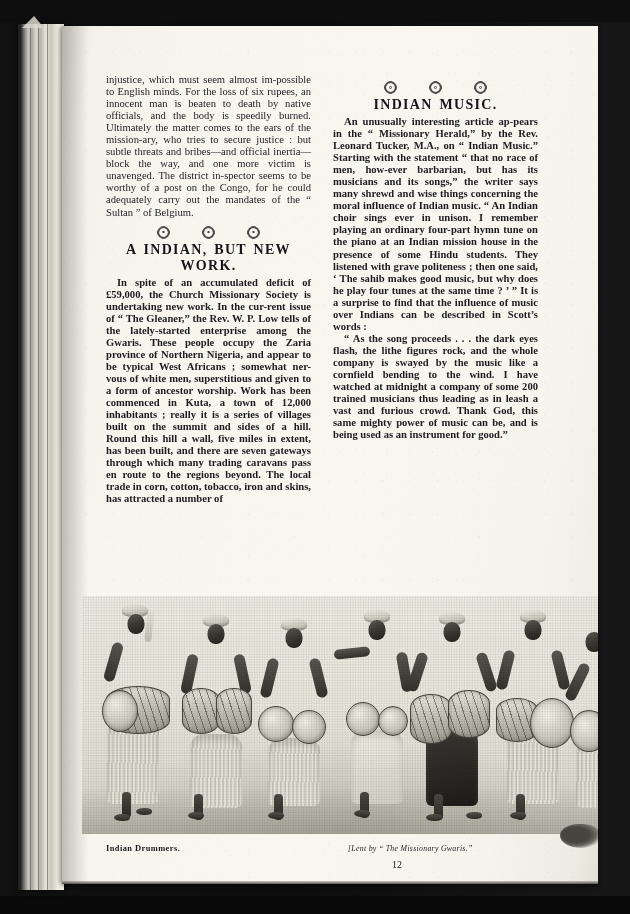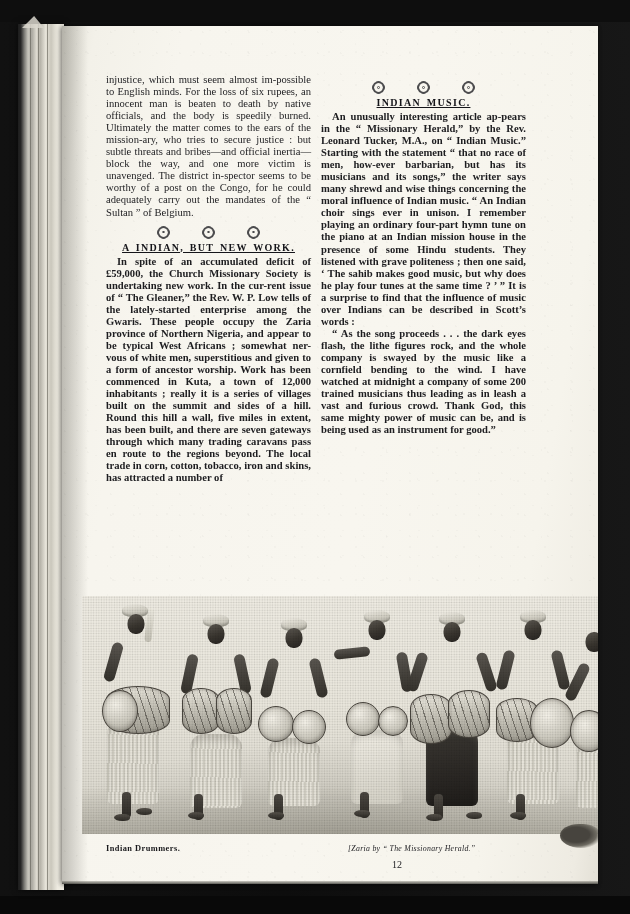--- a/index.html
+++ b/index.html
@@ -107,44 +107,43 @@
     text-align: center;
     font-size: 13.5px;
     letter-spacing: .7px;
     word-spacing: 2px;
     margin: 0 0 14px 0;
     color: #1b1b1e;
   }
 
   #columns {
     display: flex;
-    gap: 10px;
+    gap: 22px;
   }
   .column { width: 205px; }
 
   .para {
     margin: 0;
     font-size: 10.6px;
     line-height: 12.05px;
     text-align: justify;
     text-justify: inter-word;
     color: #1d1d20;
     hyphens: manual;
   }
   .para.indent { text-indent: 11px; font-weight: bold; }
 
   .section-head {
     text-align: center;
-    font-size: 10px;
+    font-size: 14px;
     font-weight: bold;
     letter-spacing: 1.3px;
     word-spacing: 2px;
     margin: 4px 0 3px 0;
     color: #15151a;
-    text-decoration: underline;
   }
 
   
   .ornaments {
     display: flex;
     justify-content: center;
     gap: 36px;
     margin: 9px 0 5px 0;
     line-height: 1;
   }
@@ -472,19 +471,19 @@
       <div id="photo-halftone"></div>
     </div>
   </div>
 
   <div style="position:absolute; left:498px; top:798px; width:40px; height:24px;
               background:radial-gradient(ellipse at 40% 45%, #47443e 0 40%, #6d6a61 60%, rgba(200,197,188,0) 78%);
               border-radius:50% 45% 40% 55%;"></div>
 
   <div id="caption-row">
     <div id="photo-caption">Indian Drummers.</div>
-    <div id="credit">[Zaria by “ The Missionary Herald.”</div>
+    <div id="credit">[Lent by “ The Missionary Gwaris.”</div>
   </div>
 
   <div id="folio">12</div>
 
   <div id="page-edge-bottom"></div>
 </div>
 
 </body></html>

